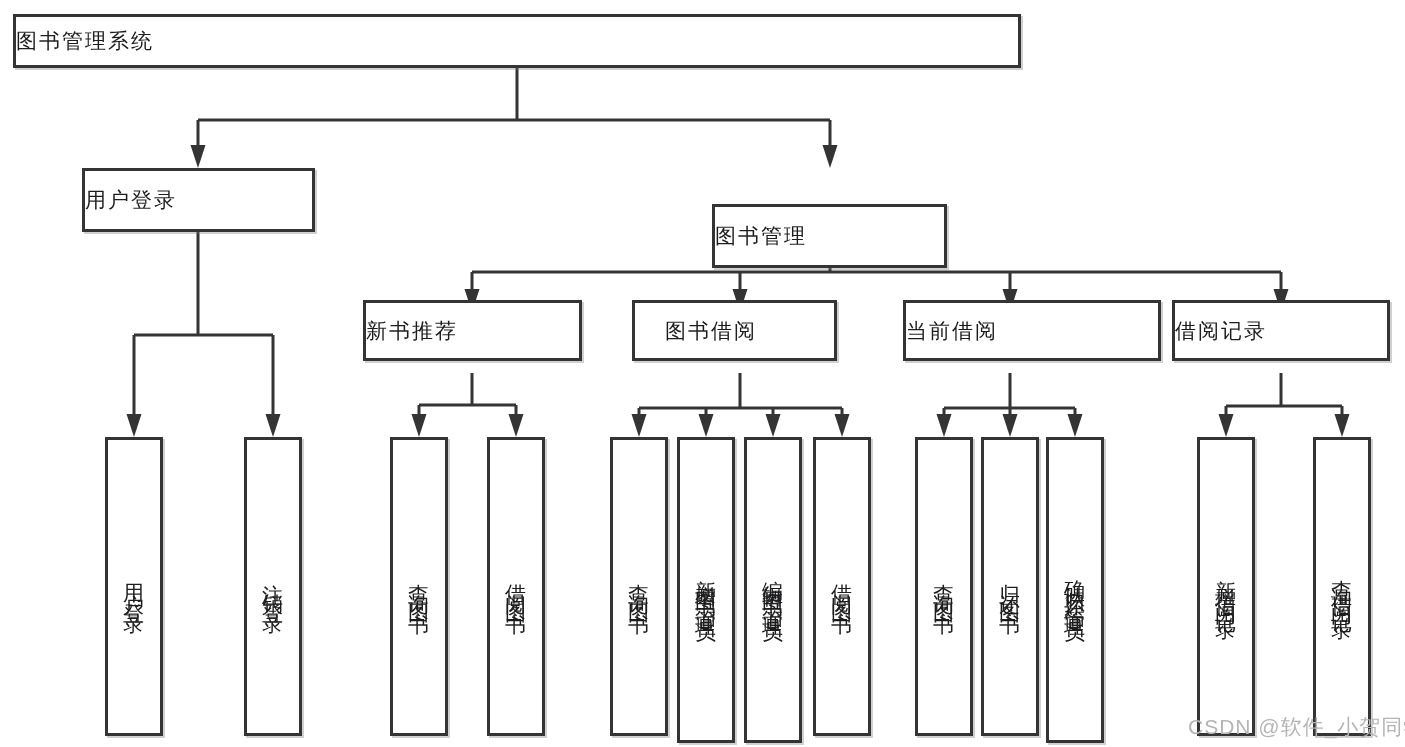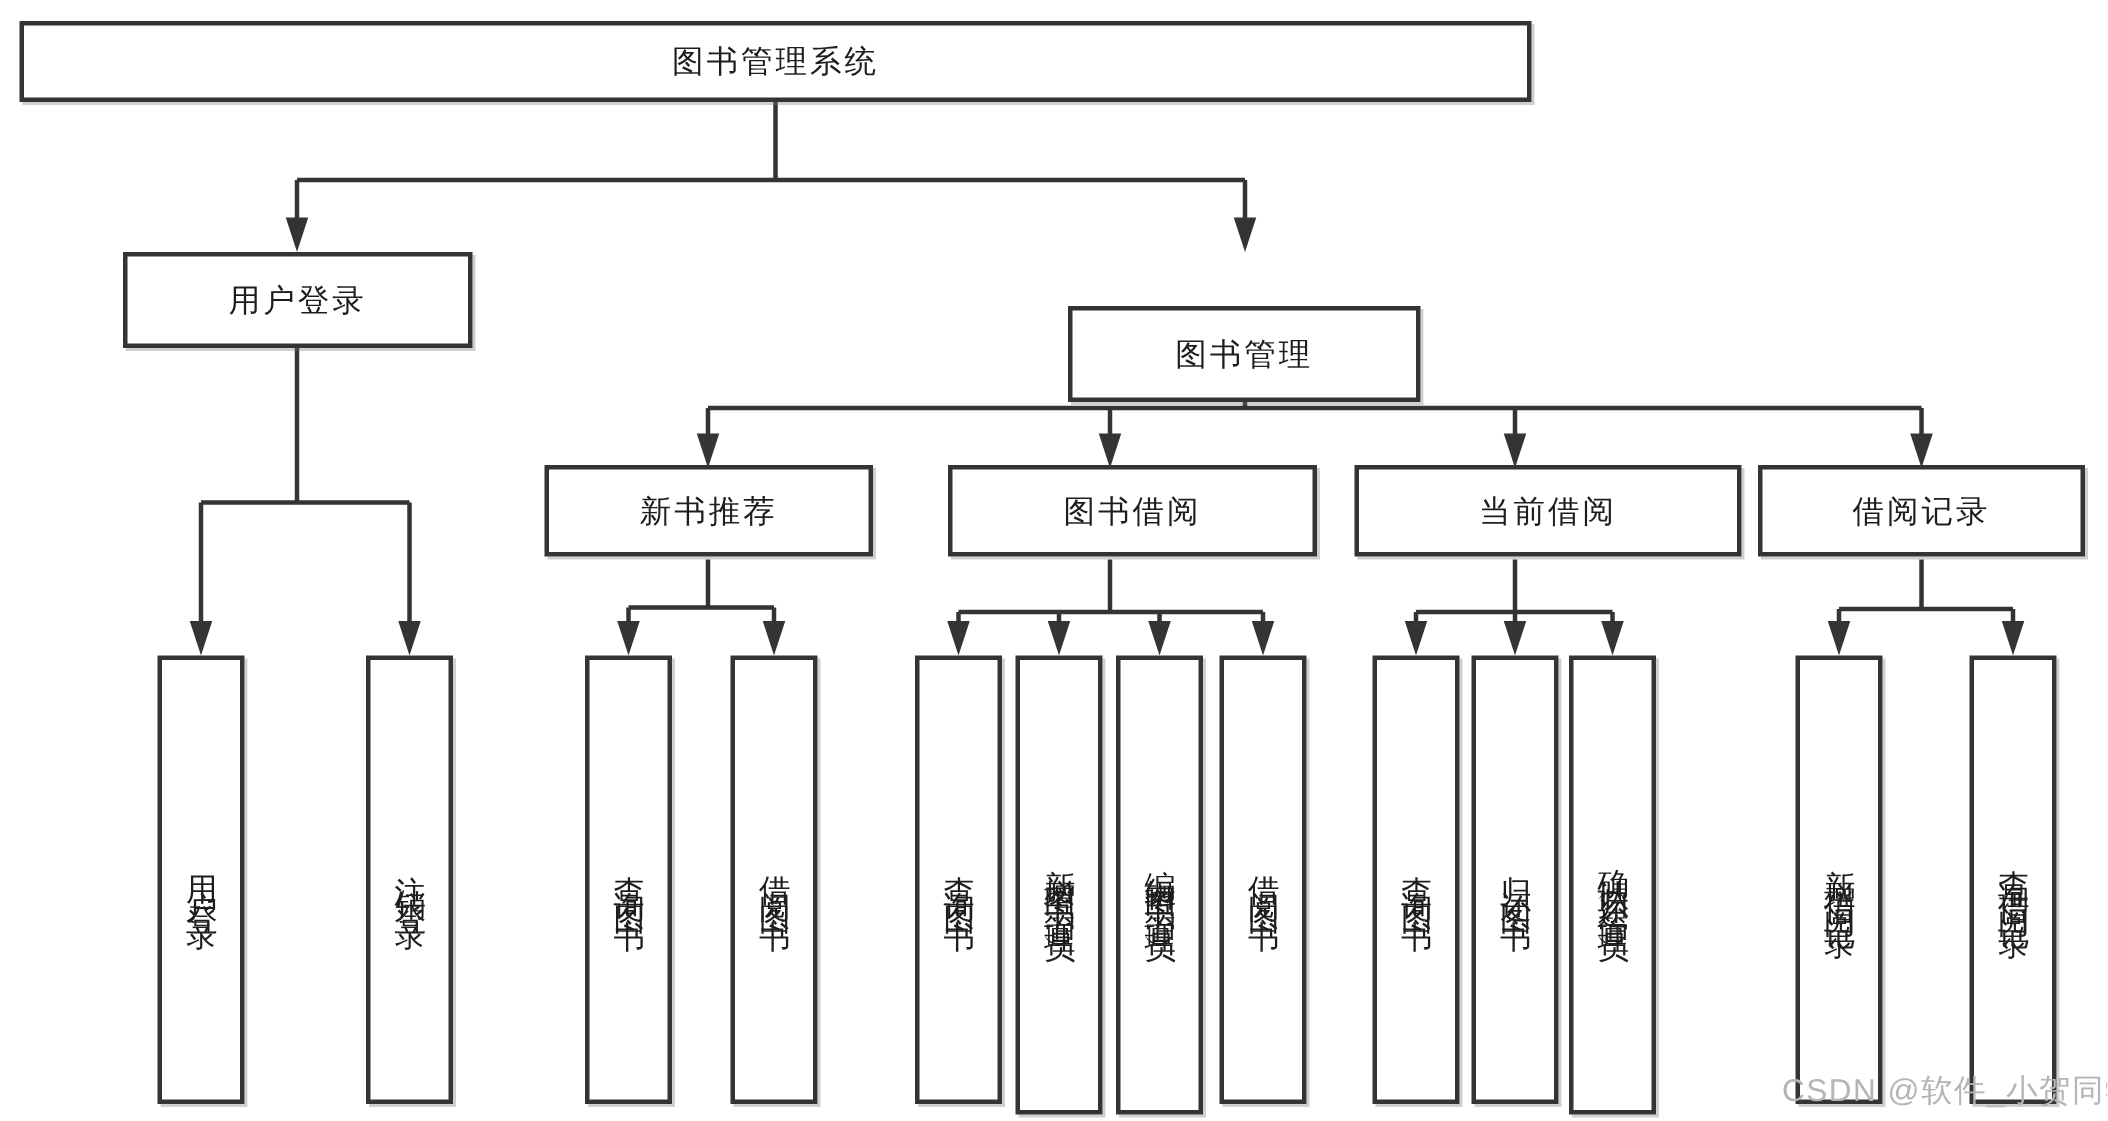--- a/index.html
+++ b/index.html
@@ -23,33 +23,33 @@
     height: 747px;
   }
   .node {
     position: absolute;
     box-sizing: border-box;
     background: #ffffff;
     border: 3px solid #343434;
     box-shadow: 2px 2px 0 rgba(120,120,120,0.35);
     display: flex;
     align-items: center;
-    justify-content: center;
+    justify-content: flex-start;
     color: #1d1d1f;
     font-size: 21px;
     letter-spacing: 2px;
     white-space: nowrap;
   }
   
   .root  { left: 13px;   top: 14px;  width: 1008px; height: 54px; }
   .l2a   { left: 82px;   top: 168px; width: 233px;  height: 64px; }
   .l2b   { left: 712px;  top: 168px; width: 235px;  height: 64px; margin-top: 36px; }
-  .l3    { top: 310px; height: 61px; }
+  .l3    { top: 300px; height: 61px; }
   .l3a   { left: 363px;  width: 219px; }
-  .l3b   { left: 632px;  width: 246px; }
+  .l3b   { left: 632px;  width: 205px; padding-left: 30px; }
   .l3c   { left: 903px;  width: 258px; }
   .l3d   { left: 1172px; width: 218px; }
   
   .leaf {
     position: absolute;
     box-sizing: border-box;
     top: 437px;
     width: 58px;
     height: 299px;
     background: #ffffff;

